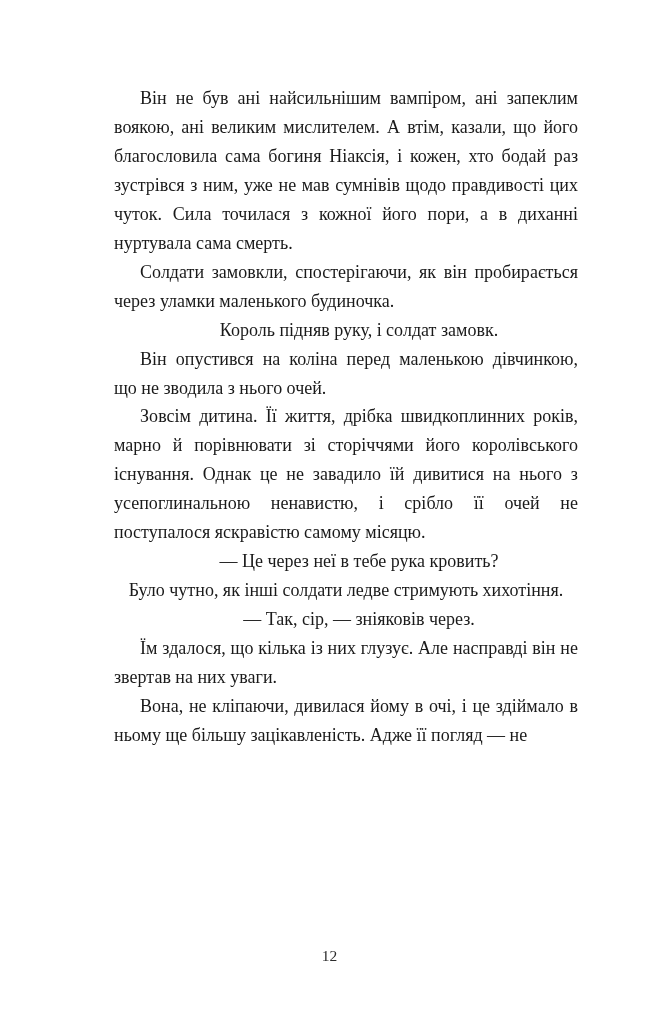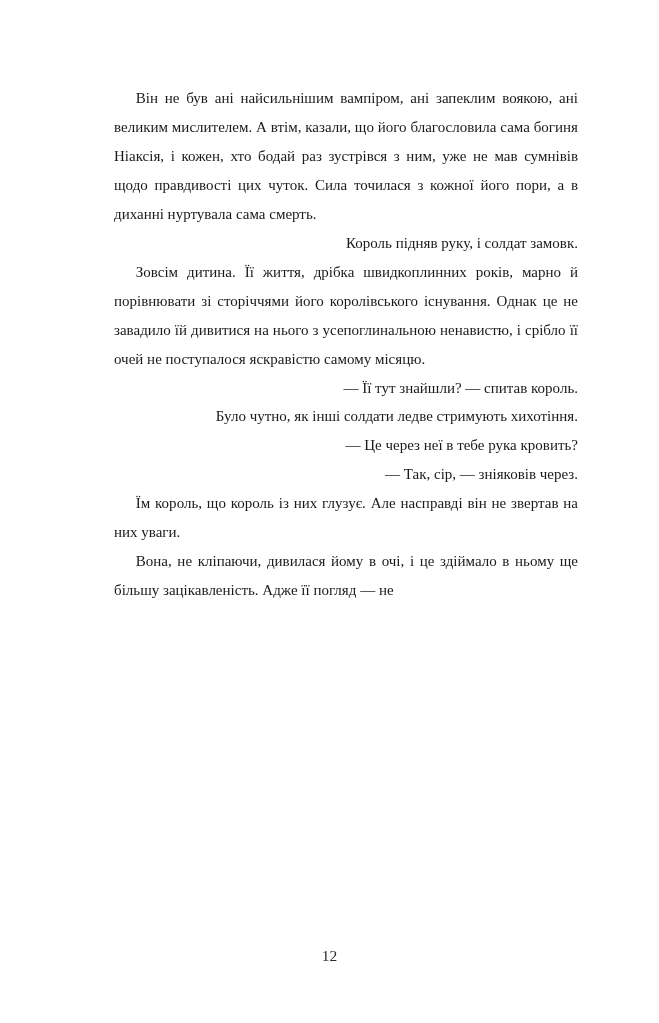--- a/index.html
+++ b/index.html
@@ -26,38 +26,38 @@
 
   .text-block {
     position: absolute;
     left: 114px;
     top: 84px;
     width: 464px;
   }
 
   .para {
     margin: 0;
-    font-size: 15px;
+    font-size: 18px;
     line-height: 28.95px;
     text-align: justify;
     text-justify: inter-word;
     text-indent: 1.45em;
     hyphens: manual;
     -webkit-hyphens: manual;
     word-spacing: -0.002em;
     letter-spacing: 0.0005em;
   }
 
   .para.no-indent {
     text-indent: 0;
   }
 
   
   .para.short {
-    text-align: right;
+    text-align: center;
   }
 
   .folio {
     position: absolute;
     left: 0;
     top: 946px;
     width: 659px;
     text-align: center;
     font-size: 15.5px;
     line-height: 20px;
@@ -66,26 +66,27 @@
   }
 </style>
 </head>
 <body>
 
 <div class="page">
 
   <div class="text-block">
 
     <p class="para">Він не був ані найсильнішим вампіром, ані запеклим воякою, ані великим мислителем. А втім, казали, що його благословила сама богиня Ніаксія, і кожен, хто бодай раз зустрівся з ним, уже не мав сумнівів щодо правдивості цих чуток. Сила точилася з кожної його пори, а в диханні нуртувала сама смерть.</p>
+    <p class="para">Солдати замовкли, спостерігаючи, як він пробирається через уламки маленького будиночка.</p>
     <p class="para short">Король підняв руку, і солдат замовк.</p>
+    <p class="para">Він опустився на коліна перед маленькою дівчинкою, що не зводила з нього очей.</p>
     <p class="para">Зовсім дитина. Її життя, дрібка швидкоплинних років, марно й порівнювати зі сторіччями його королівського існування. Однак це не завадило їй дивитися на нього з усепоглинальною ненавистю, і срібло її очей не поступалося яскравістю самому місяцю.</p>
-    <p class="para short">— Її тут знайшли? — спитав король.</p>
+    <p class="para short">— Це через неї в тебе рука кровить?</p>
     <p class="para short no-indent">Було чутно, як інші солдати ледве стримують хихотіння.</p>
-    <p class="para short">— Це через неї в тебе рука кровить?</p>
     <p class="para short">— Так, сір, — зніяковів через.</p>
-    <p class="para">Їм король, що король із них глузує. Але насправді він не звертав на них уваги.</p>
+    <p class="para">Їм здалося, що кілька із них глузує. Але насправді він не звертав на них уваги.</p>
     <p class="para">Вона, не кліпаючи, дивилася йому в очі, і це здіймало в ньому ще більшу зацікавленість. Адже її погляд — не</p>
 
   </div>
 
   <div class="folio">12</div>
 
 </div>
 
 </body></html>

